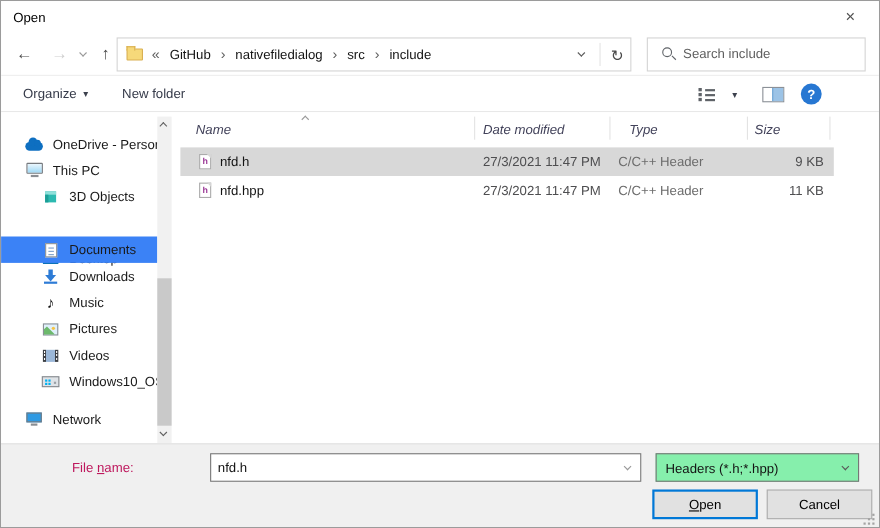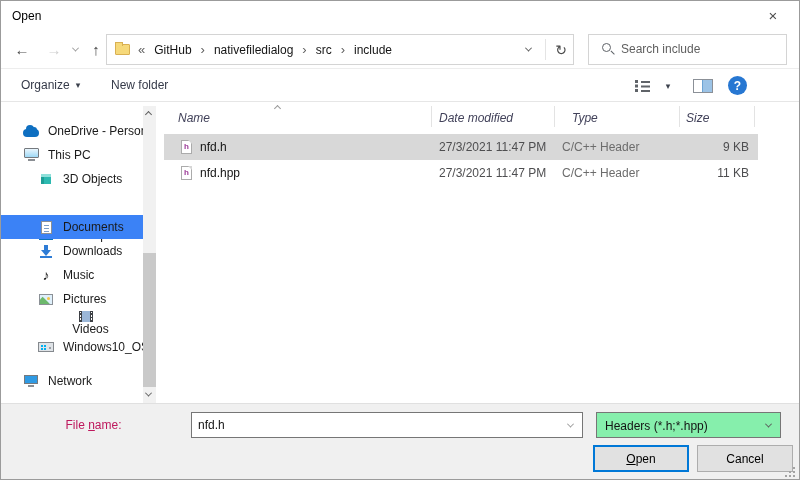--- a/index.html
+++ b/index.html
@@ -278,21 +278,21 @@
       <div class="side-item lv2" style="top:161px;">
         <span class="ic i-music">♪</span>
         <span>Music</span>
       </div>
       <div class="side-item lv2" style="top:185px;">
         <span class="ic">
             <span class="i-pic"></span>
           </span>
         <span>Pictures</span>
       </div>
-      <div class="side-item lv2" style="top:209px;flex-direction:column;">
+      <div class="side-item lv2" style="top:209px;">
         <span class="ic">
             <span class="i-film"></span>
           </span>
         <span>Videos</span>
       </div>
       <div class="side-item lv2" style="top:233px;">
         <span class="ic">
             <span class="i-drive"></span>
           </span>
         <span>Windows10_OS (C:</span>

